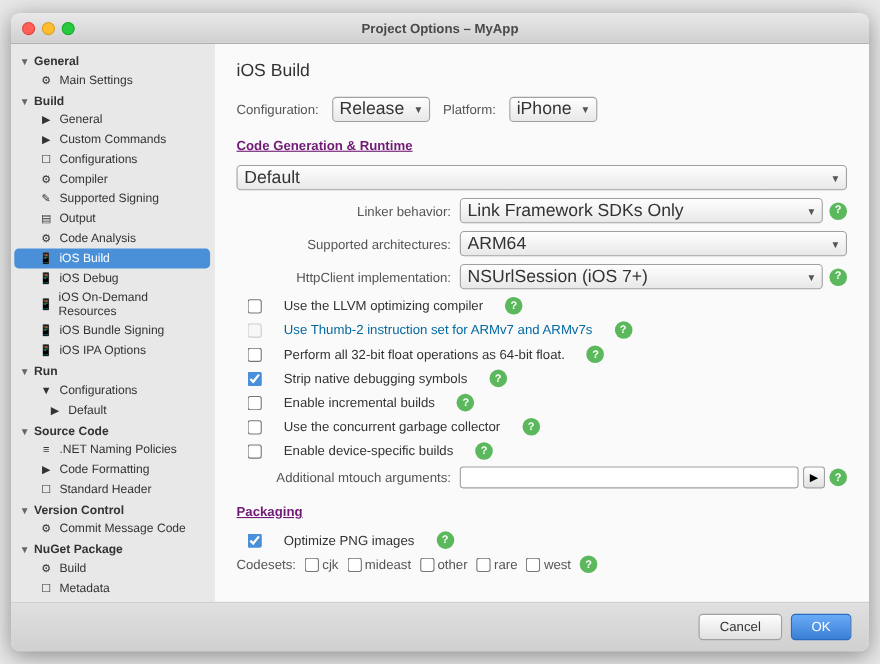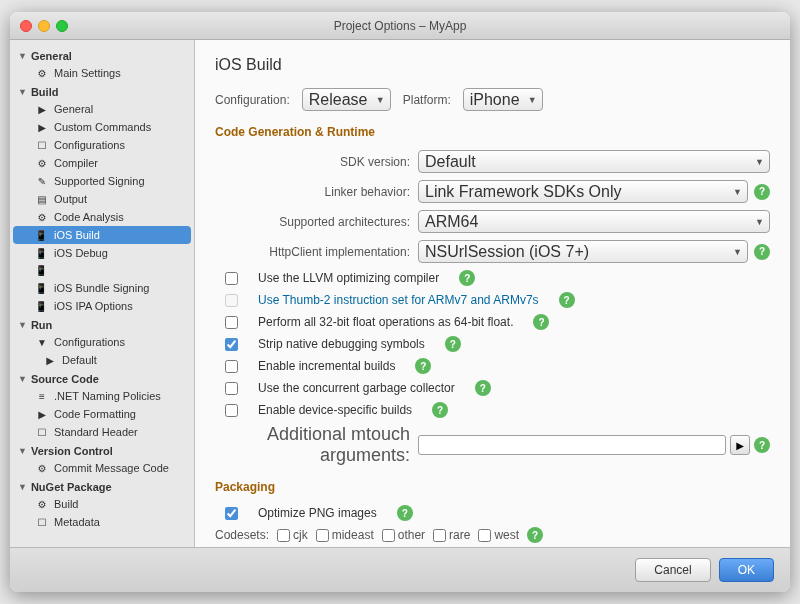--- a/index.html
+++ b/index.html
@@ -42,21 +42,21 @@
       font-size: 8px;
     }
     .tl-red { background: #ff5f57; border: 1px solid #e0443e; }
     .tl-yellow { background: #febc2e; border: 1px solid #d4a12a; }
     .tl-green { background: #28c840; border: 1px solid #1aab29; }
     .titlebar-title {
       position: absolute;
       left: 50%; transform: translateX(-50%);
       color: #4a4a4a;
       font-size: 12px;
-      font-weight: 400;
+      font-weight: 700;
     }
     .content {
       display: flex;
       flex: 1;
       overflow: hidden;
     }
     .sidebar {
       width: 185px;
       background: #e8e8e8;
       border-right: 1px solid #c0c0c0;
@@ -129,23 +129,24 @@
     .select-arrow {
       position: absolute;
       right: 6px;
       pointer-events: none;
       font-size: 9px;
       color: #555;
     }
     .section-header {
       font-size: 12px;
       font-weight: 700;
-      color: #a16207;
+      color: #701a75;
       margin: 14px 0 8px 0;
       padding-bottom: 3px;
+      text-decoration: underline;
     }
     .form-row {
       display: flex;
       align-items: center;
       margin-bottom: 7px;
       gap: 8px;
     }
     .form-row .row-label {
       width: 195px;
       font-size: 12px;
@@ -196,21 +197,21 @@
     }
     .checkbox-row label.disabled { color: #0369a1; }
     .mtouch-row {
       display: flex;
       align-items: center;
       margin-bottom: 7px;
       gap: 8px;
     }
     .mtouch-row .row-label {
       width: 195px;
-      font-size: 18px;
+      font-size: 12px;
       color: #555;
       text-align: right;
       flex-shrink: 0;
     }
     .mtouch-input {
       flex: 1;
       display: flex;
       align-items: center;
       gap: 4px;
     }
@@ -336,20 +337,21 @@
       <div class="sidebar-item active">
         <span class="icon">📱</span>
         <span>iOS Build</span>
       </div>
       <div class="sidebar-item">
         <span class="icon">📱</span>
         <span>iOS Debug</span>
       </div>
       <div class="sidebar-item">
         <span class="icon">📱</span>
+        <span>iOS On-Demand Resources</span>
       </div>
       <div class="sidebar-item">
         <span class="icon">📱</span>
         <span>iOS Bundle Signing</span>
       </div>
       <div class="sidebar-item">
         <span class="icon">📱</span>
         <span>iOS IPA Options</span>
       </div>
 
@@ -422,21 +424,20 @@
           <select>
             <option>iPhone</option>
           </select>
           <span class="select-arrow">▼</span>
         </div>
       </div>
 
       <div class="section-header">Code Generation &amp; Runtime</div>
 
       <div class="form-row">
-        <div class="row-label">SDK version:</div>
         <div class="row-value">
           <div class="dropdown-full">
             <select style="width:100%">
               <option>Default</option>
             </select>
             <span class="select-arrow">▼</span>
           </div>
         </div>
       </div>
 

